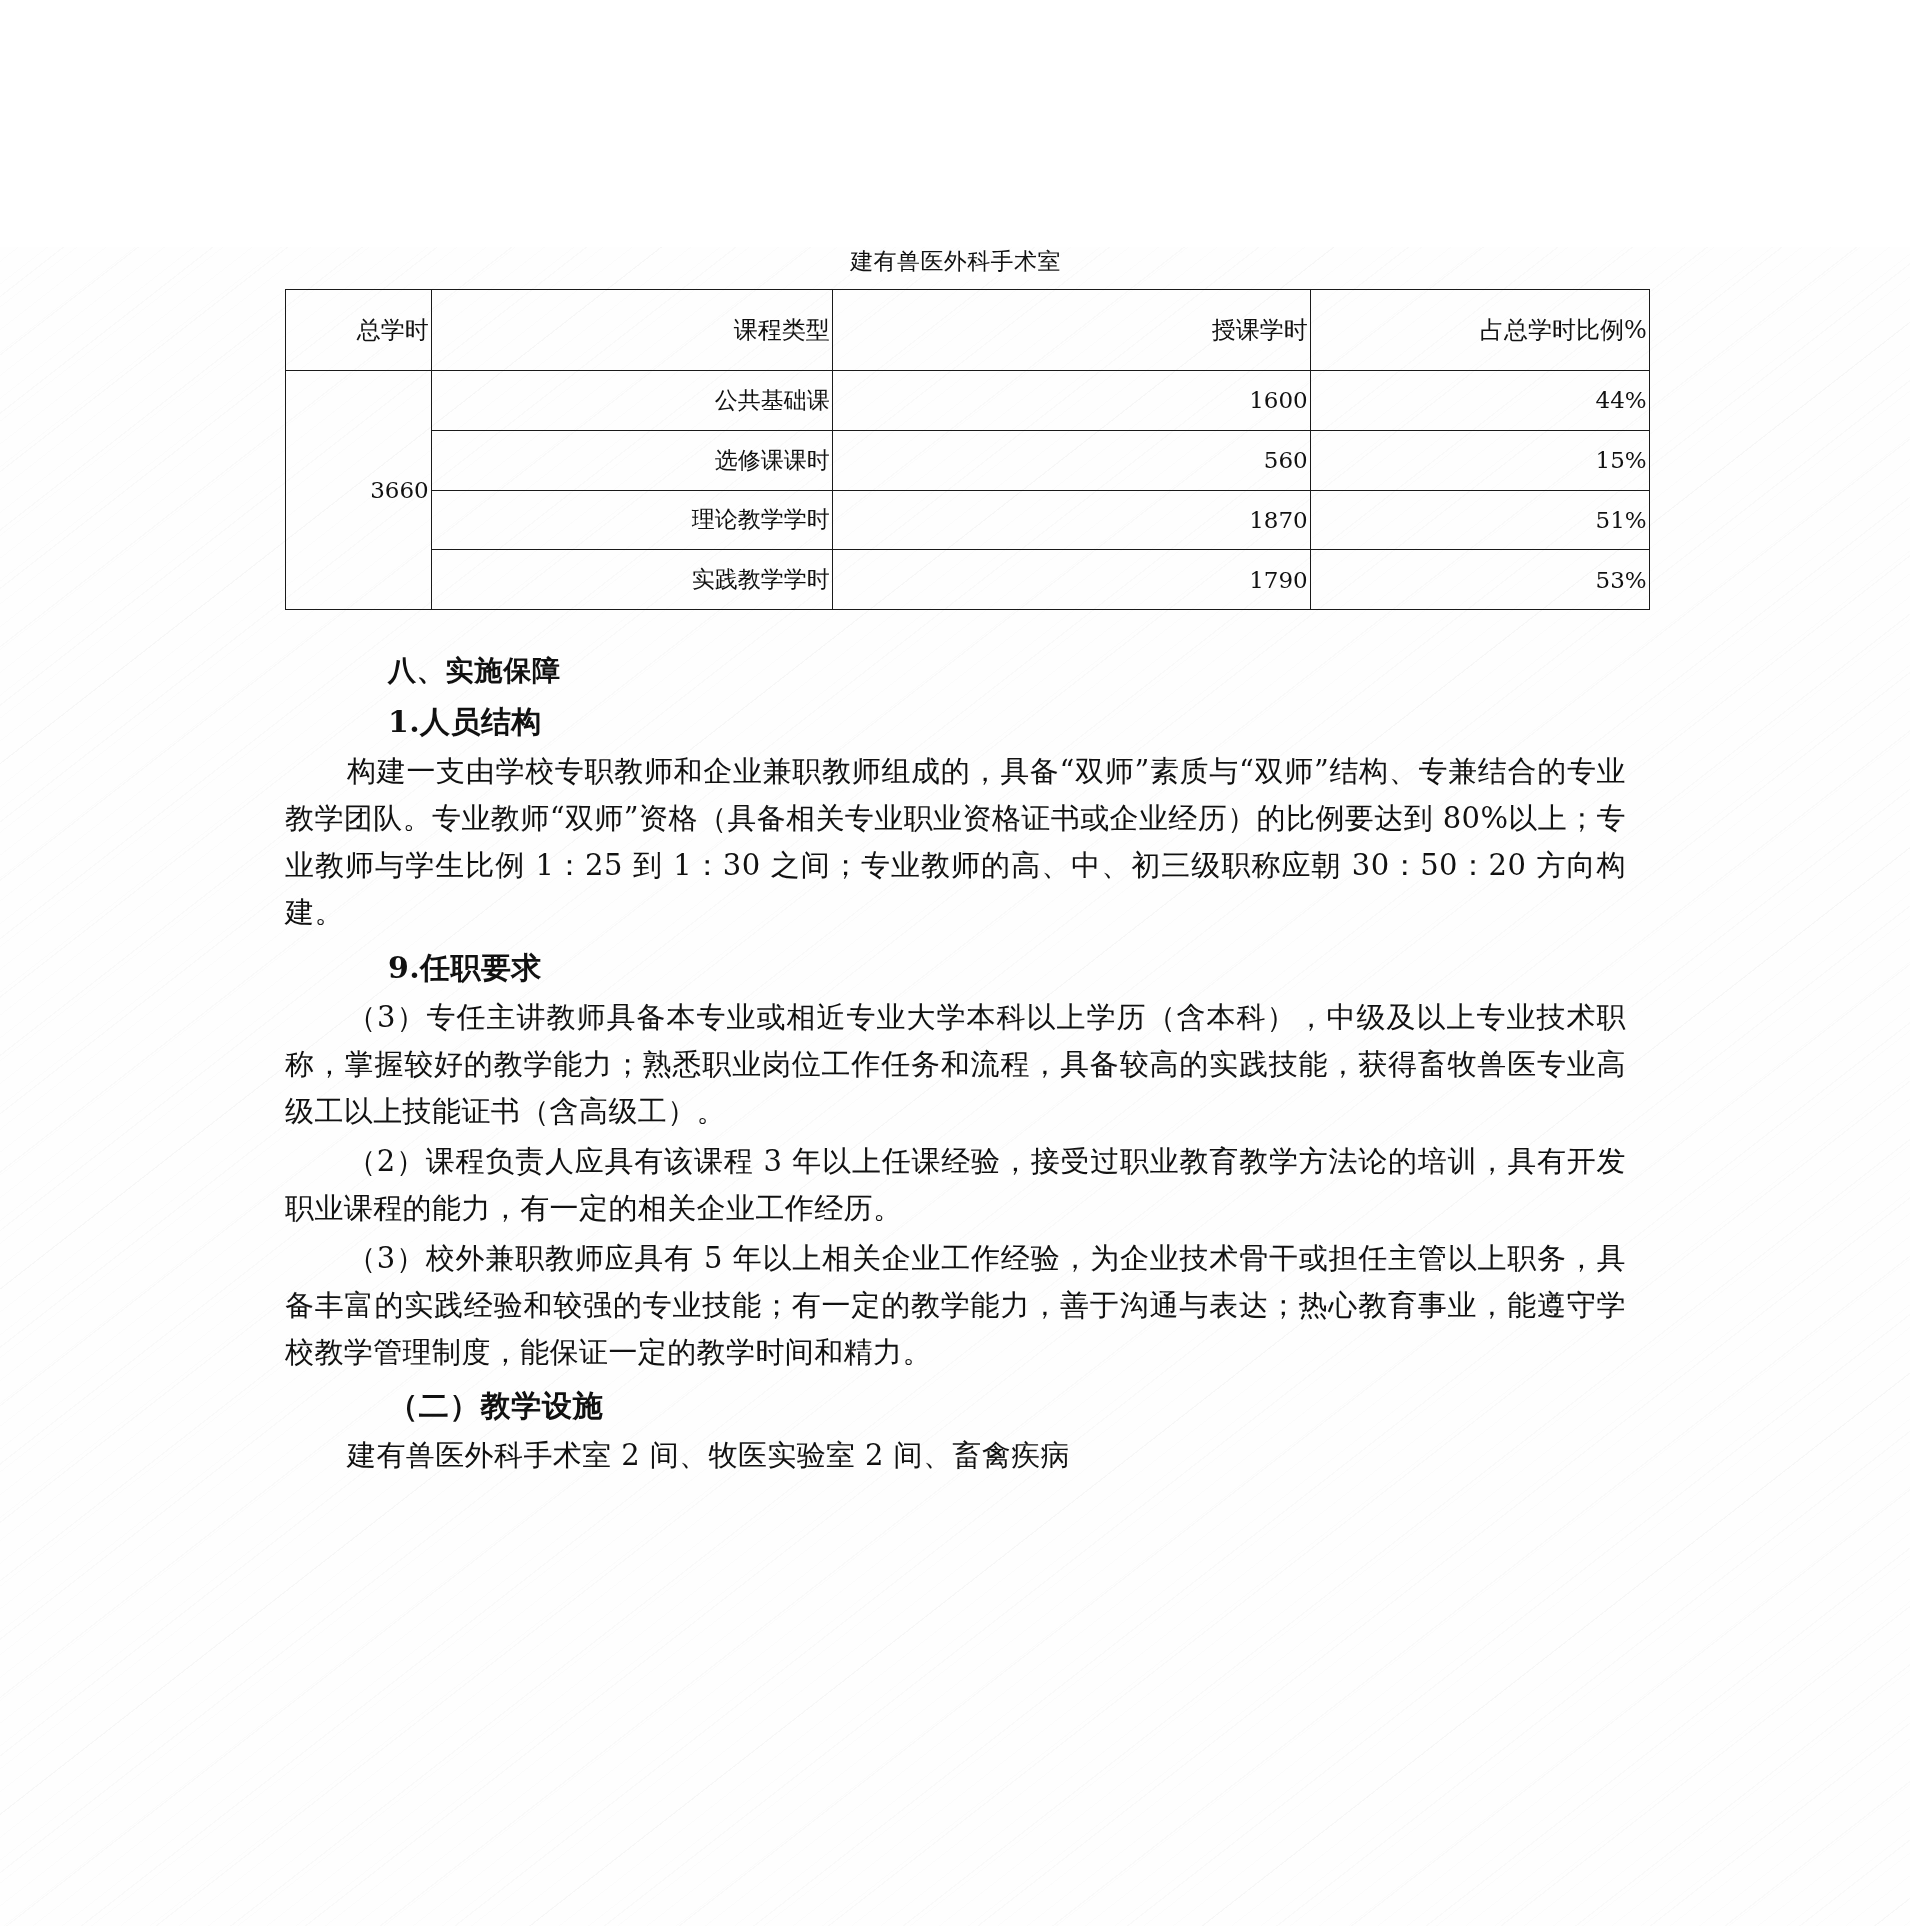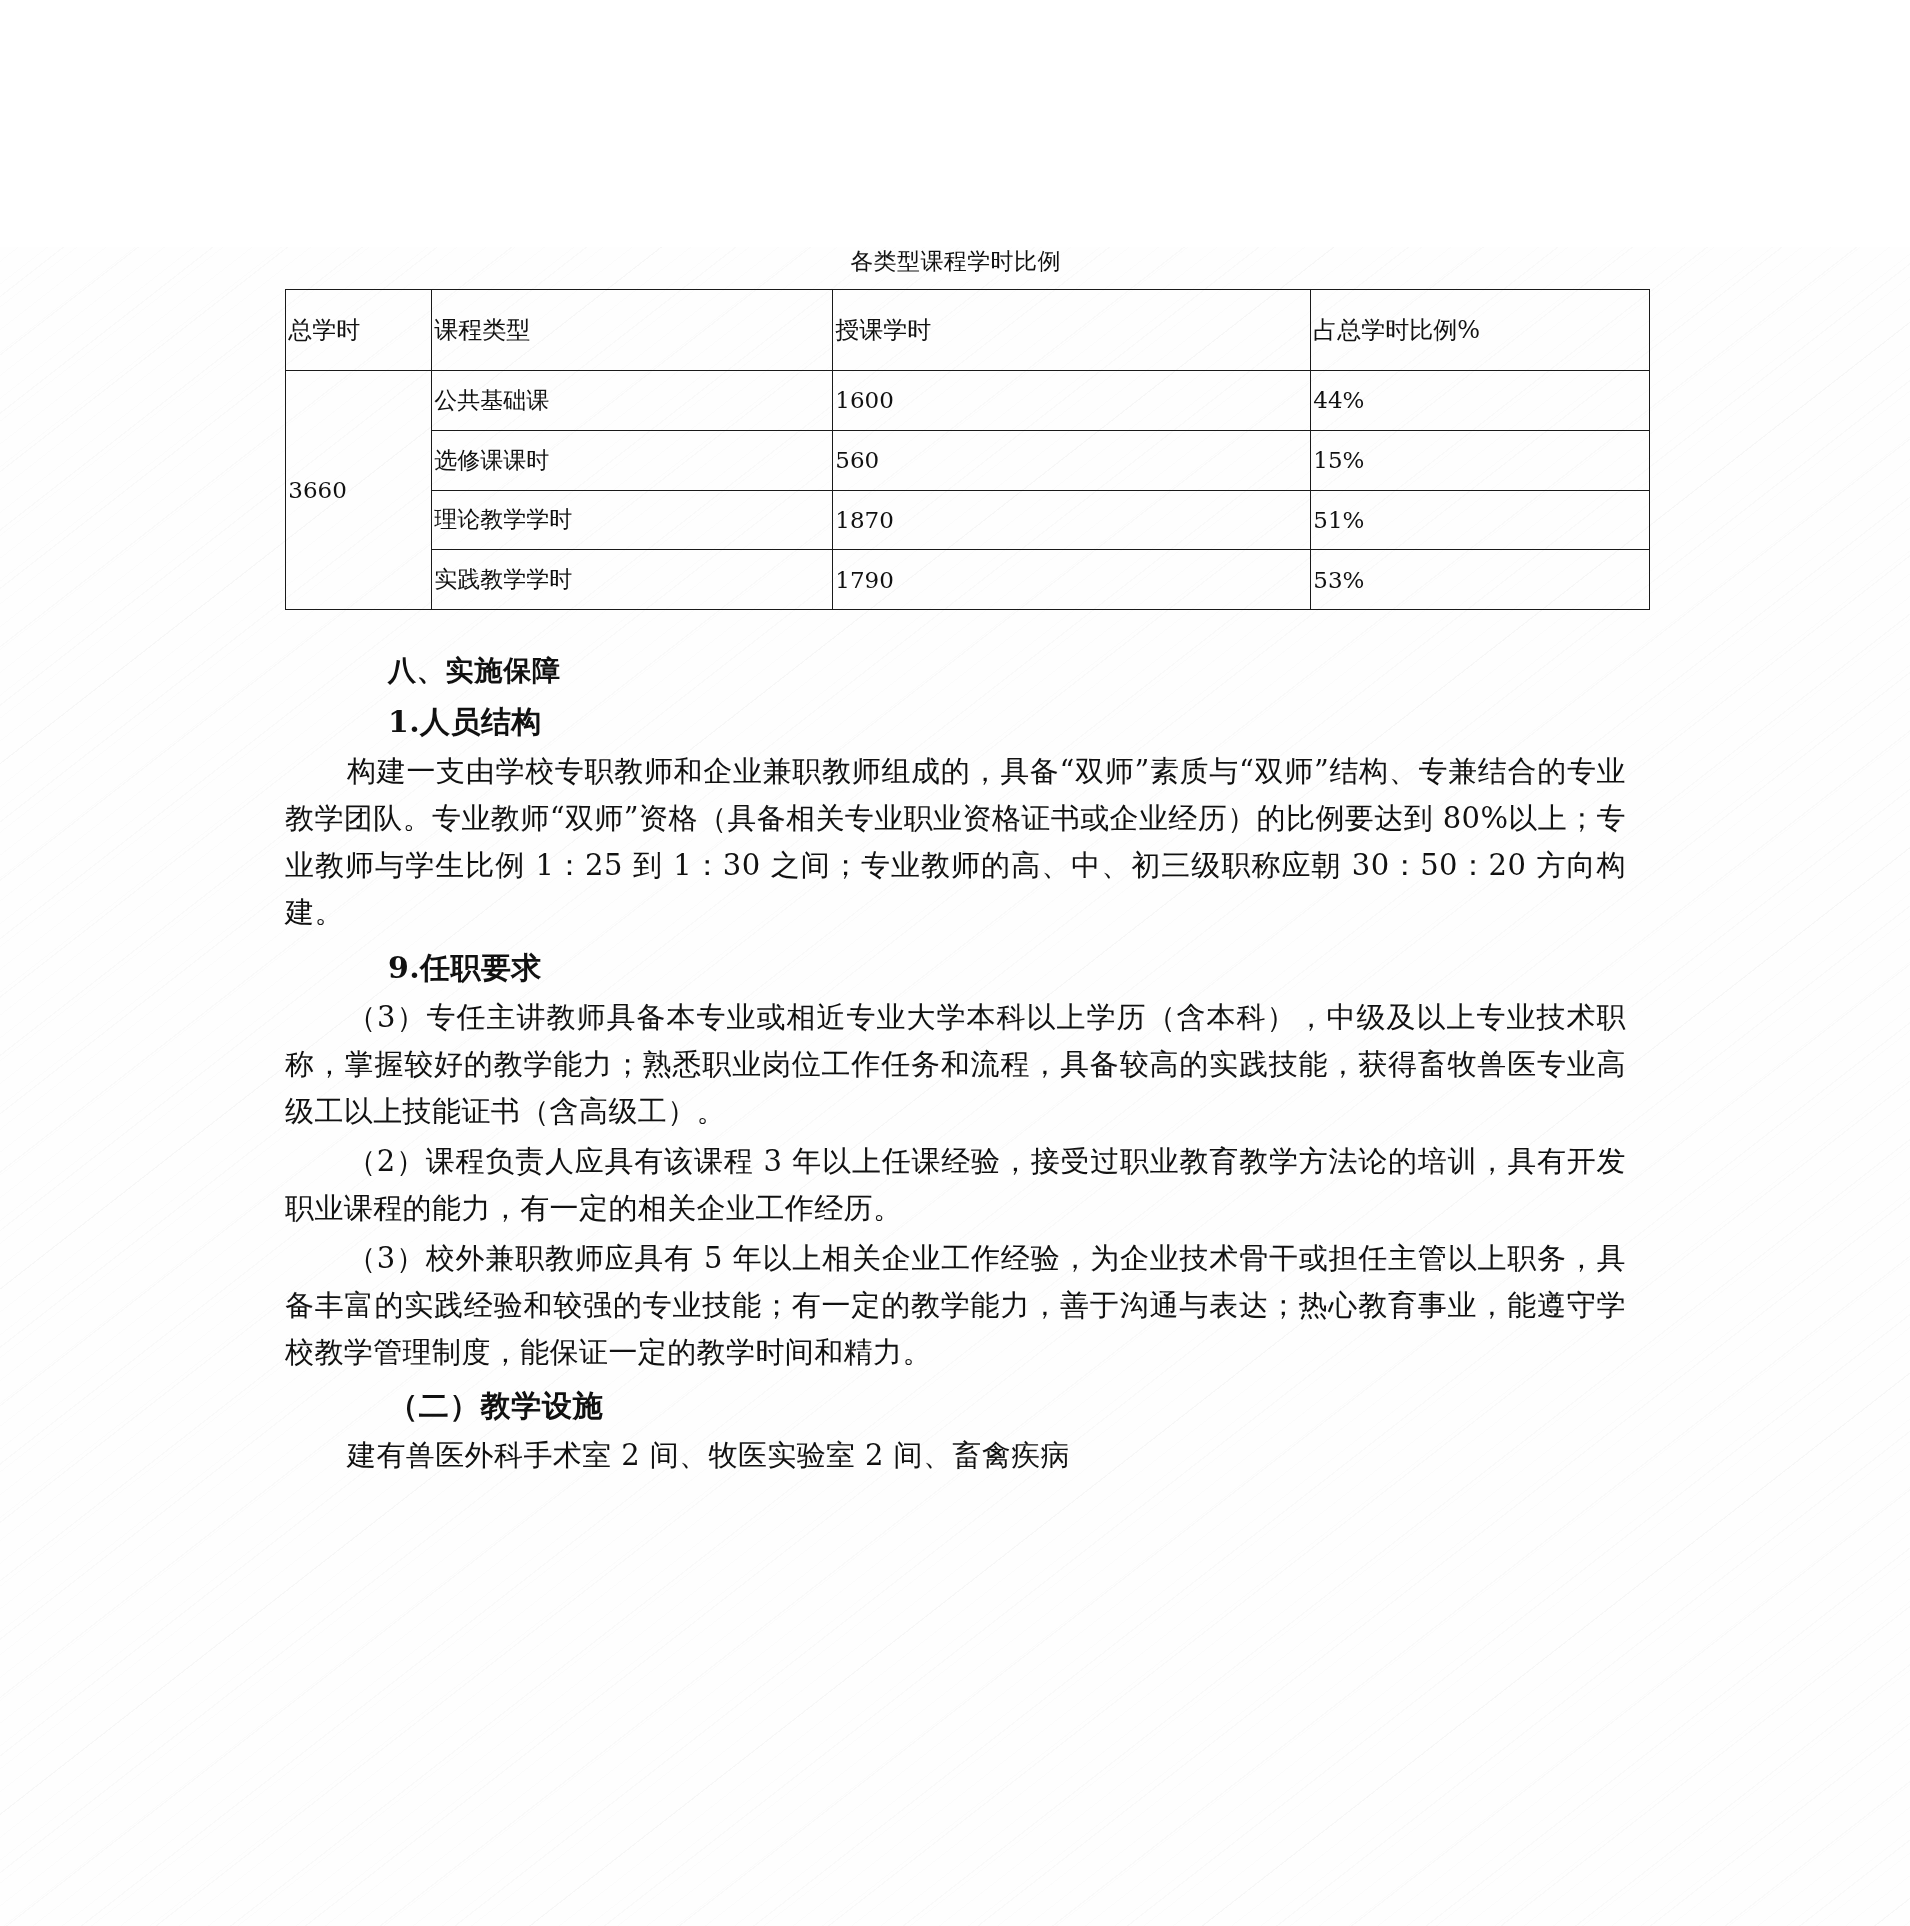--- a/index.html
+++ b/index.html
@@ -50,21 +50,21 @@
     letter-spacing: 0.4px;
   }
   table.hours {
     border-collapse: collapse;
     width: 1364px;
     margin: 0 0 0 0;
     table-layout: fixed;
   }
   table.hours td, table.hours th {
     border: 1.2px solid #1a1a1a;
-    text-align: left;
+    text-align: right;
     vertical-align: middle;
     font-size: 23px;
     font-family: "DejaVu Serif", "Liberation Serif", serif;
     padding: 5.4px 2.3px;
     font-weight: normal;
   }
   table.hours thead td {
     height: 69px;
     font-size: 24px;
   }
@@ -111,21 +111,21 @@
     text-indent: 62px;
     letter-spacing: 0.4px;
   }
 </style>
 </head>
 <body>
 
 <div class="page">
   <div class="content">
 
-    <div class="table-caption">各类型课程学时比例</div>
+    <div class="table-caption">建有兽医外科手术室</div>
 
     <table class="hours">
       <colgroup>
         <col class="col-total">
         <col class="col-type">
         <col class="col-hours">
         <col class="col-pct">
       </colgroup>
       <thead>
         <tr>

